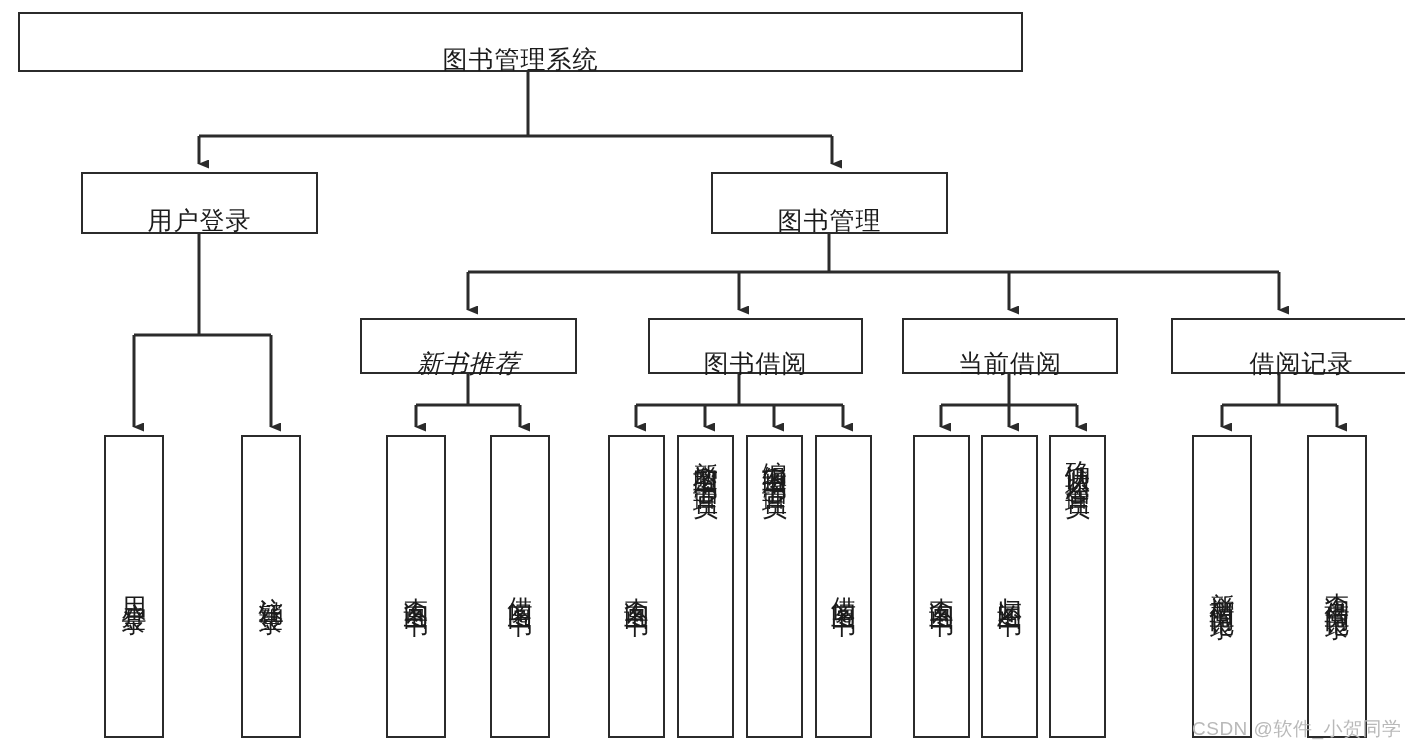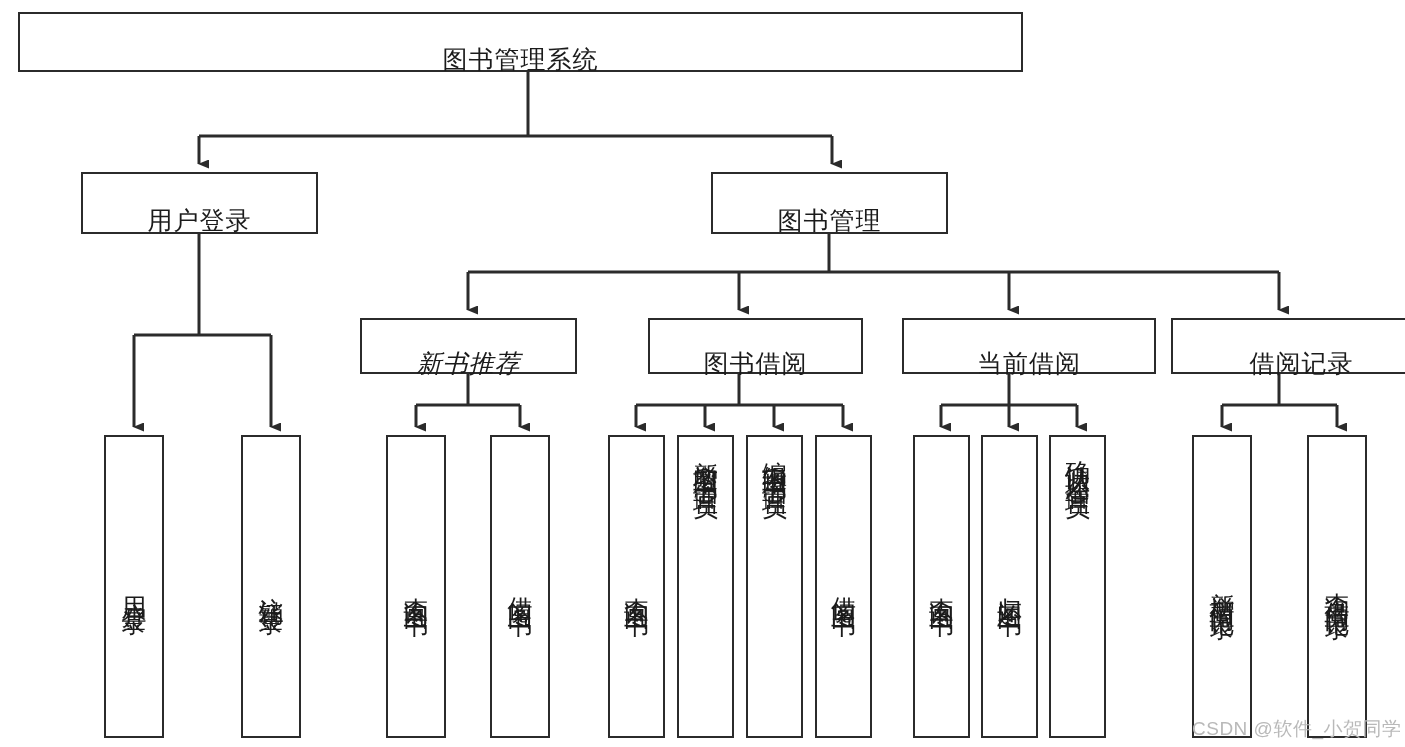--- a/index.html
+++ b/index.html
@@ -149,21 +149,21 @@
   </div>
 
   <div class="node horiz" style="left:360px; top:318px; width:217px; height:56px;font-style:italic;">
     <span class="node-label">新书推荐</span>
   </div>
 
   <div class="node horiz" style="left:648px; top:318px; width:215px; height:56px;">
     <span class="node-label">图书借阅</span>
   </div>
 
-  <div class="node horiz" style="left:902px; top:318px; width:254px; height:56px;">
+  <div class="node horiz" style="left:902px; top:318px; width:216px; height:56px;">
     <span class="node-label">当前借阅</span>
   </div>
 
   <div class="node horiz" style="left:1171px; top:318px; width:261px; height:56px;">
     <span class="node-label">借阅记录</span>
   </div>
 
   <div class="node vert" style="left:104px; top:435px; width:60px; height:303px;">
     <span class="node-label">用户登录</span>
   </div>

